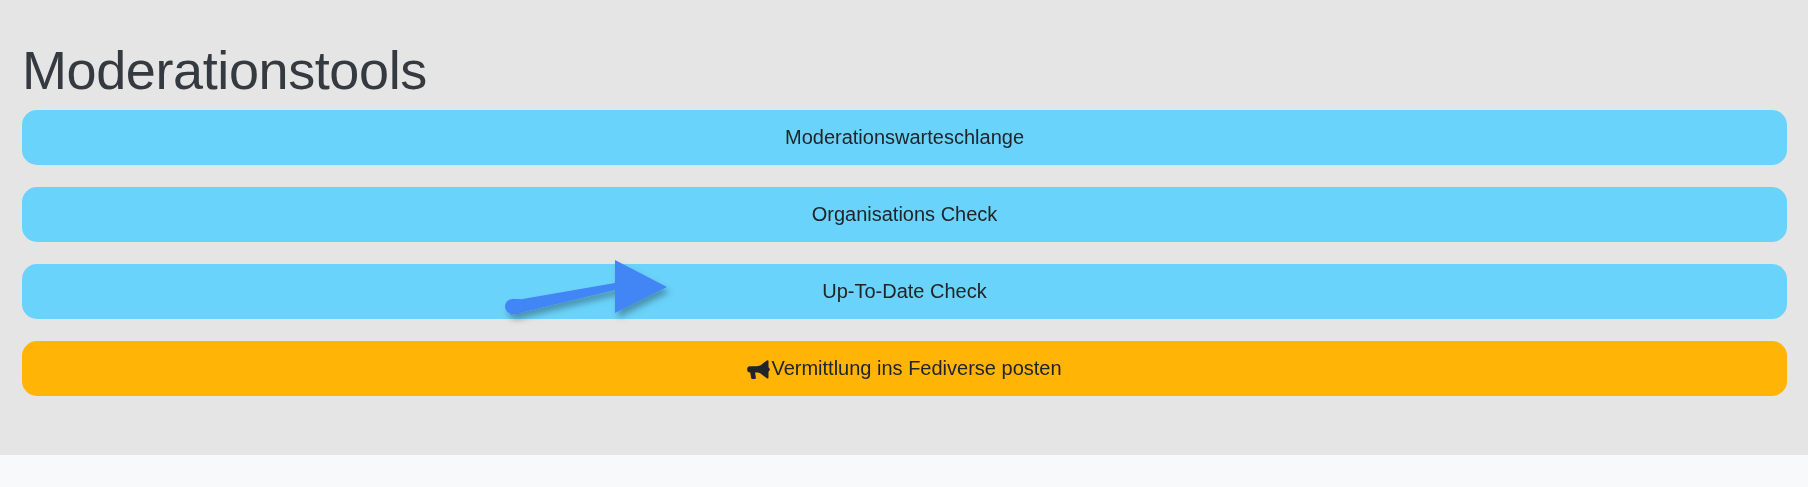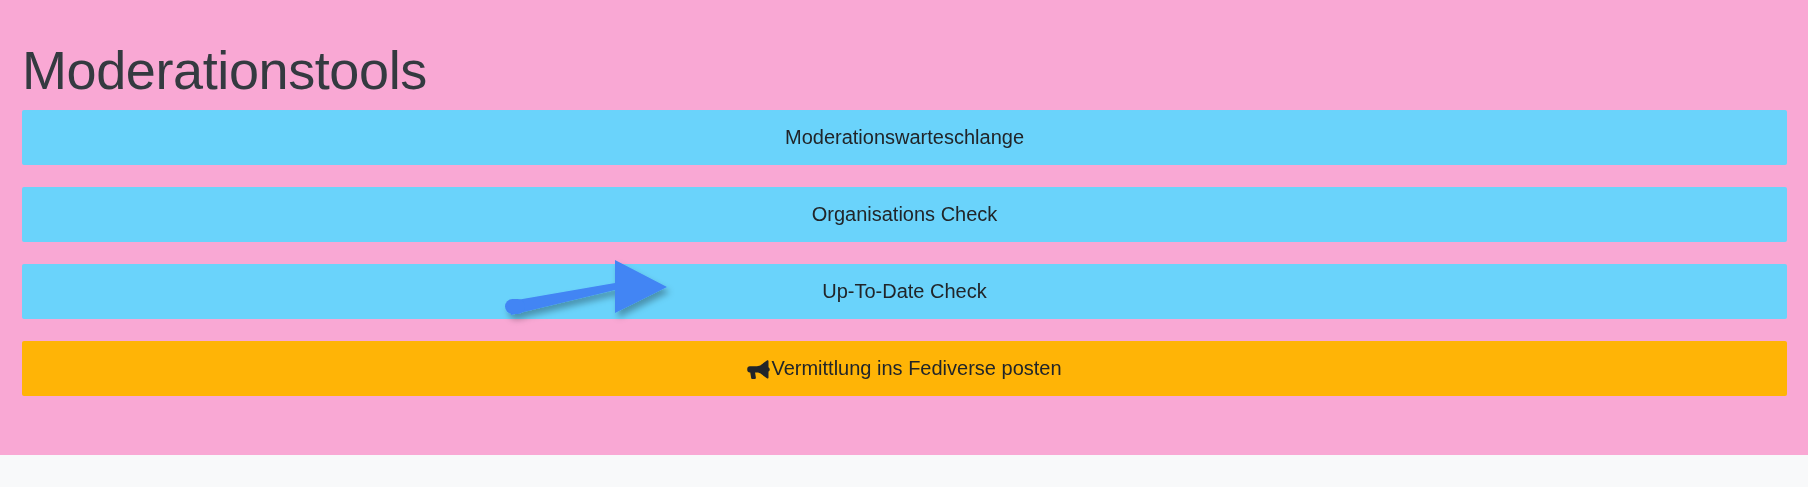--- a/index.html
+++ b/index.html
@@ -12,21 +12,21 @@
     background: #ffffff;
     font-family: "Liberation Sans", sans-serif;
     overflow: hidden;
     position: relative;
   }
 
   .page {
     position: relative;
     width: 1808px;
     height: 487px;
-    background: #f9a8d4;
+    background: #e5e5e5;
     box-sizing: border-box;
   }
 
   .page-title {
     position: absolute;
     left: 22px;
     top: 2px;
     font-size: 54px;
     line-height: 1.22;
     font-weight: 400;
@@ -43,21 +43,21 @@
   }
 
   .tool-button {
     display: flex;
     align-items: center;
     justify-content: center;
     width: 100%;
     height: 55px;
     margin-bottom: 22px;
     border: none;
-    border-radius: 2px;
+    border-radius: 15px;
     box-sizing: border-box;
     font-family: "Liberation Sans", sans-serif;
     font-size: 20px;
     font-weight: 400;
     color: #212529;
     cursor: pointer;
     padding: 0;
     white-space: nowrap;
   }
 

